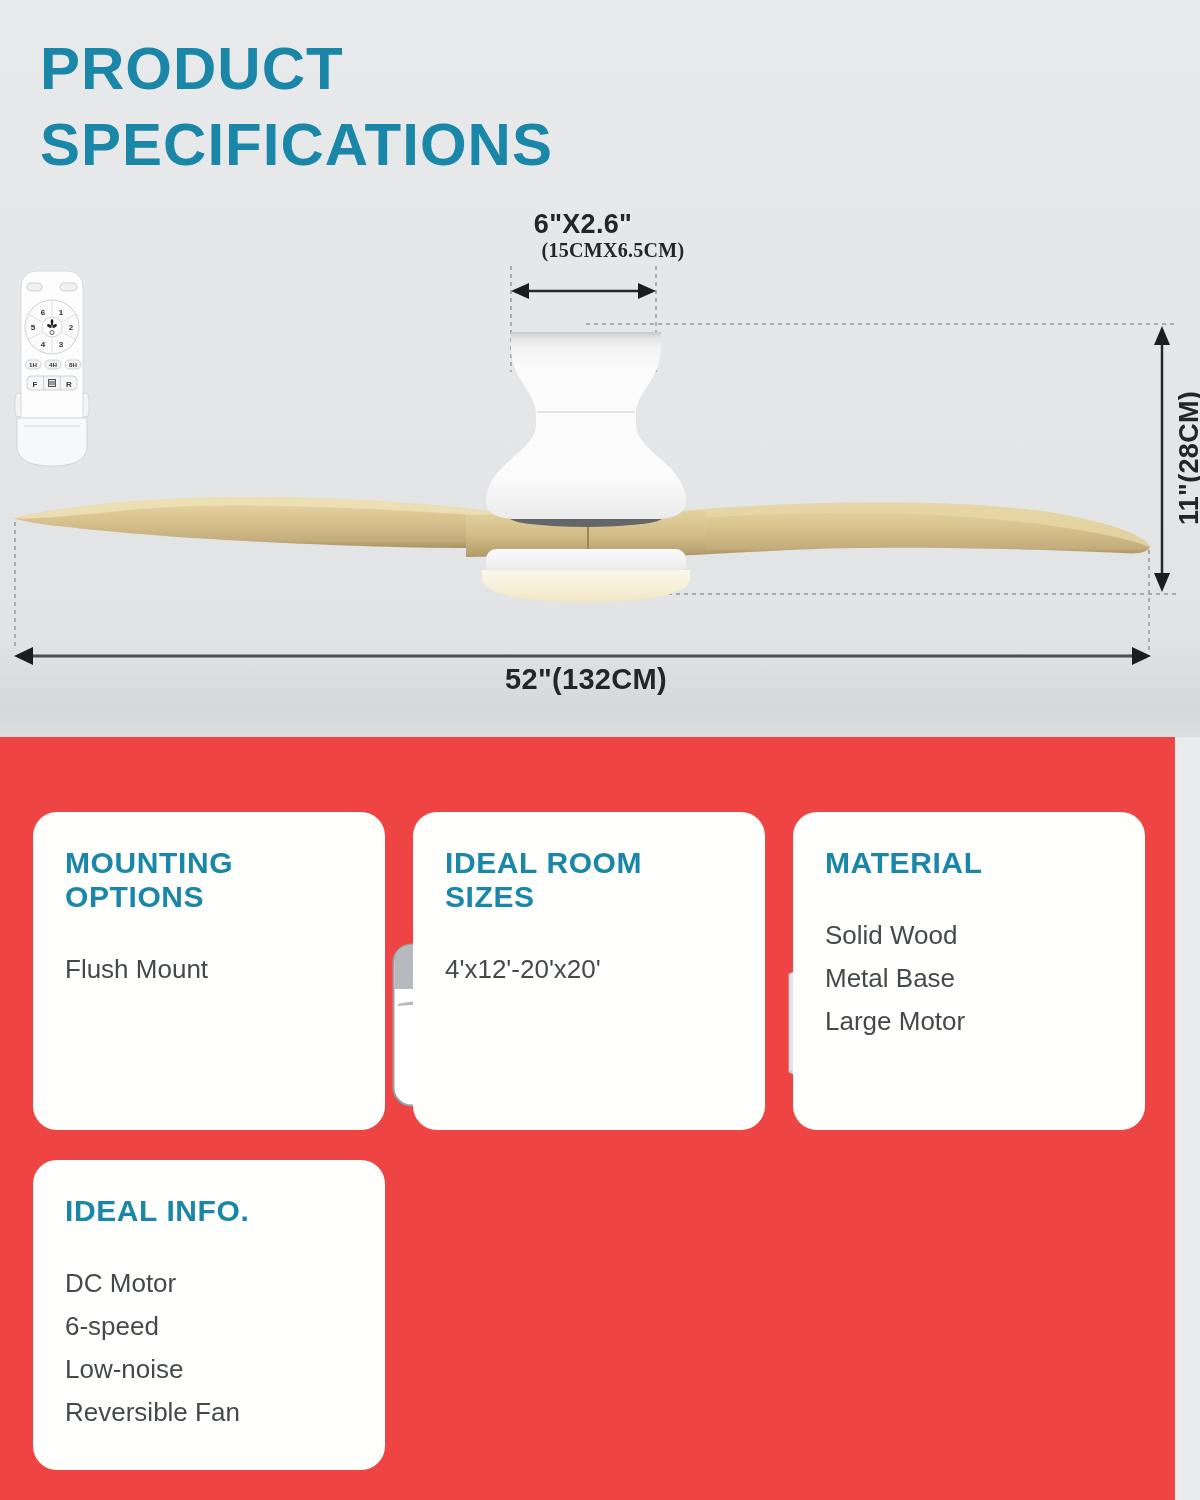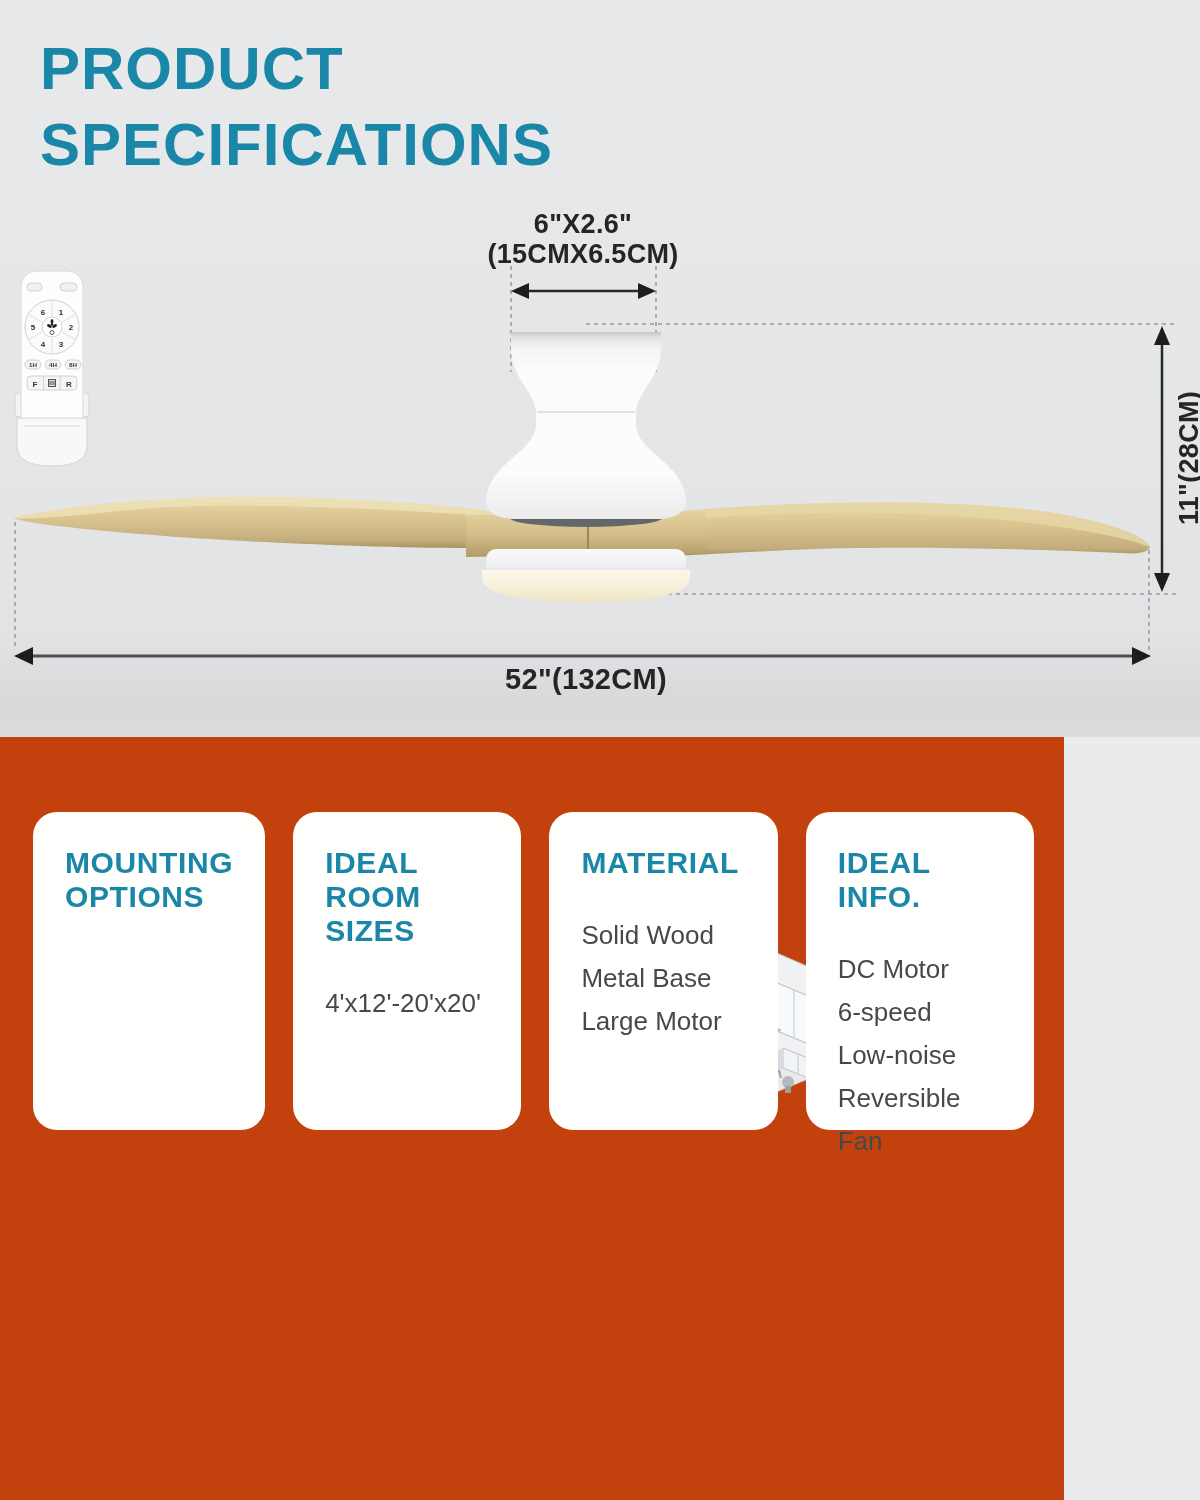--- a/index.html
+++ b/index.html
@@ -17,30 +17,30 @@
     position:absolute;left:40px;top:22px;
     font-size:60px;font-weight:700;line-height:76px;
     color:#1a86a8;letter-spacing:1px;margin-top:9px;
   }
   .fan-svg{position:absolute;left:0;top:0;}
   .dim-label{
     position:absolute;color:#232527;font-weight:600;
     white-space:nowrap;letter-spacing:0.3px;
   }
   .dim-top-1{left:583px;top:209px;transform:translateX(-50%);font-size:27px;}
-  .dim-top-2{left:583px;top:239px;transform:translateX(-50%);font-size:27px;}
+  .dim-top-2{left:613px;top:239px;transform:translateX(-50%);font-size:20px;font-family:Liberation Serif, serif;}
   .dim-right{left:1189px;top:458px;transform:translate(-50%,-50%) rotate(-90deg);font-size:27px;}
   .dim-bottom{left:586px;top:663px;transform:translateX(-50%);font-size:29px;}
   .remote{position:absolute;left:14px;top:268px;}
   
   .cards{
-    box-sizing:border-box;width:1064px;height:763px;
-    background:#c2410c;
+    box-sizing:border-box;width:1175px;height:763px;
+    background:#ef4444;
     padding:75px 30px 30px 33px;
-    display:grid;grid-template-columns:1fr 1fr 1fr 1fr;grid-template-rows:318px 310px;
+    display:grid;grid-template-columns:1fr 1fr 1fr;grid-template-rows:318px 310px;
     column-gap:28px;row-gap:30px;
   }
   .card{
     background:#fffffe;border-radius:24px;box-sizing:border-box;
     padding:34px 32px;position:relative;
   }
   .card-title{
     font-size:30px;font-weight:700;color:#1a86a8;letter-spacing:0.6px;
   }
   .card-lines{margin-top:34px;}
@@ -210,20 +210,23 @@
       </g>
       <text x="55" y="118.5" font-size="8" font-weight="bold" fill="#35383a" text-anchor="middle" font-family="Liberation Sans, sans-serif">R</text>
     </g>
   </svg>
 </div>
 
 <div class="cards">
 
   <div class="card">
     <div class="card-title">MOUNTING OPTIONS</div>
+    <div class="card-lines">
+      <div class="card-line">Flush Mount</div>
+    </div>
     <svg class="flush-icon" width="124" height="164" viewBox="0 0 124 164">
       <rect x="1.5" y="1.5" width="121" height="161" rx="18" fill="#ffffff" stroke="#9aa0a4" stroke-width="2"></rect>
       <path d="M 19 2.5 L 105 2.5 Q 121.5 2.5 121.5 19 L 121.5 46 L 2.5 46 L 2.5 19 Q 2.5 2.5 19 2.5 Z" fill="#b6babe"></path>
       <g fill="#b6babe">
         <path d="M 55 46 L 69 46 L 66 57 L 58 57 Z"></path>
         <path d="M 6 61 Q 34 55 57 60 L 57 64 Q 34 60 6 63 Z"></path>
         <path d="M 118 61 Q 90 55 67 60 L 67 64 Q 90 60 118 63 Z"></path>
         <rect x="54" y="56" width="16" height="14" rx="6"></rect>
       </g>
     </svg>

